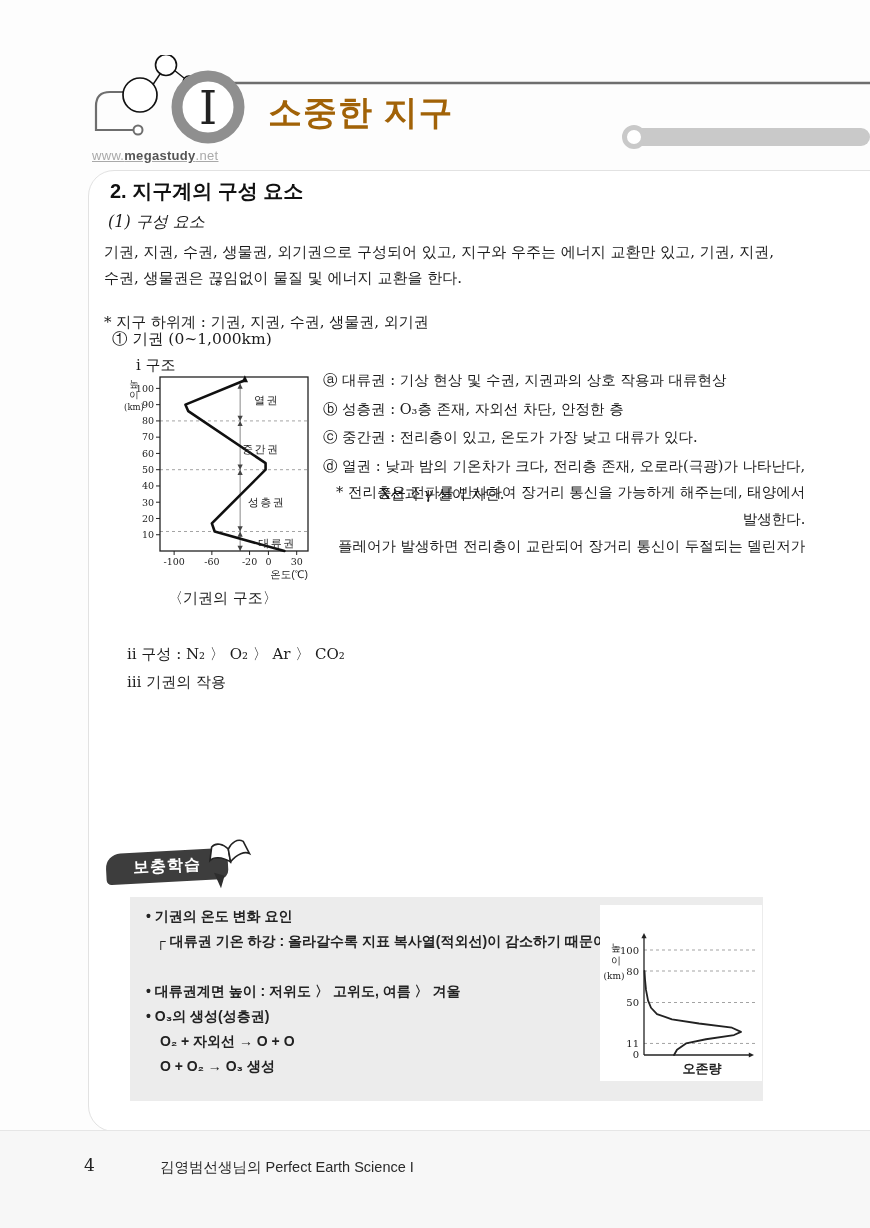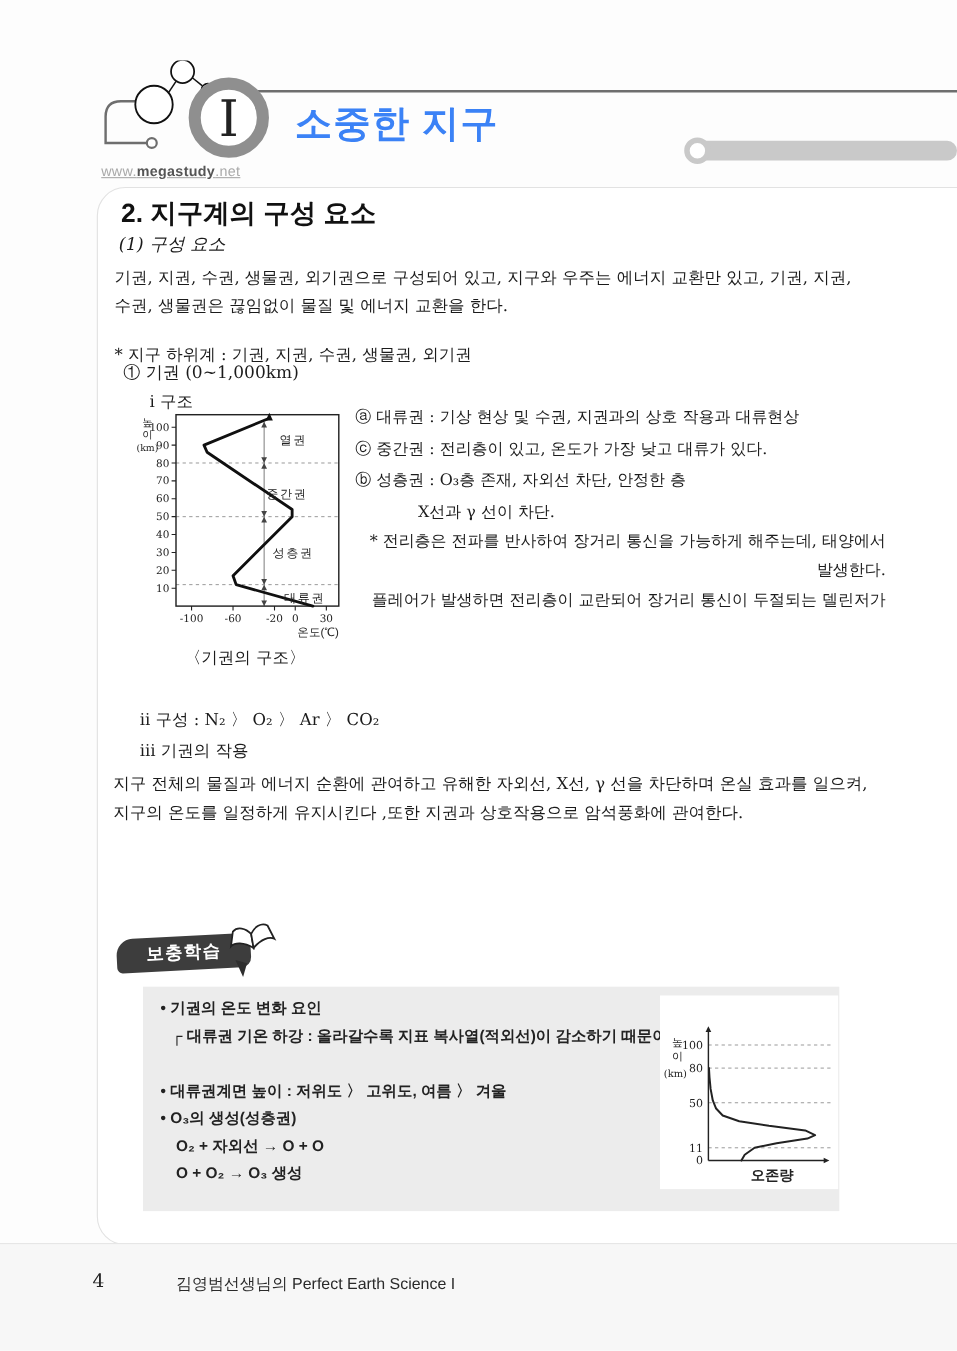--- a/index.html
+++ b/index.html
@@ -3,29 +3,29 @@
 <meta charset="utf-8">
 <style>
   html,body{margin:0;padding:0;}
   .page{position:relative;width:870px;height:1228px;background:#fdfdfd;overflow:hidden;
         font-family:"Liberation Sans",sans-serif;color:#1b1b1b;}
   .abs{position:absolute;}
   .serif{font-family:"DejaVu Serif","Liberation Serif",serif;}
   .sans{font-family:"Liberation Sans","DejaVu Sans",sans-serif;}
 
   
-  .unit-title{left:268px;top:90px;font-size:34px;font-weight:800;letter-spacing:1px;color:#3b82f6;}
+  .unit-title{left:268px;top:90px;font-size:34px;font-weight:800;letter-spacing:1px;color:#a16207;}
   .site-url{left:92px;top:148px;font-size:13px;color:#a9a9a9;letter-spacing:.3px;text-decoration:underline;}
   .site-url b{color:#555;}
 
   
   .content-box{left:88px;top:170px;width:820px;height:960px;background:#ffffff;
                border:1.5px solid #e2e2e2;border-radius:26px 0 0 26px;}
 
-  .h-sec{left:110px;top:178px;font-size:24px;font-weight:800;color:#111;}
+  .h-sec{left:110px;top:178px;font-size:20px;font-weight:800;color:#111;}
   .h-sub{left:108px;top:212px;font-size:16px;font-style:italic;}
   .para{left:104px;top:239px;width:682px;font-size:15px;line-height:26px;}
   .note{left:104px;top:293px;font-size:15px;margin-top:20px;}
   .h-item{left:112px;top:329px;font-size:15.5px;}
   .h-struct{left:136px;top:356px;font-size:15px;}
 
   .atmos-wrap{left:120px;top:371px;width:200px;height:212px;}
   .chart-caption{left:168px;top:589px;font-size:15px;}
 
   .layer-notes{left:323px;top:366px;font-size:14.5px;line-height:28.6px;white-space:nowrap;}
@@ -146,34 +146,34 @@
         <text x="14" y="16" text-anchor="middle" font-size="9.5">높</text>
         <text x="14" y="27" text-anchor="middle" font-size="9.5">이</text>
         <text x="14" y="39" text-anchor="middle" font-size="8.5" font-family="DejaVu Serif, serif">(km)</text>
         <text x="188" y="207" text-anchor="end" font-size="10.5">온도(℃)</text>
       </svg>
   </div>
   <div class="abs chart-caption serif">〈기권의 구조〉</div>
 
   <div class="abs layer-notes serif">
     <div>ⓐ 대류권 : 기상 현상 및 수권, 지권과의 상호 작용과 대류현상</div>
+    <div>ⓑ 성층권 : O₃층 존재, 자외선 차단, 안정한 층</div>
     <div>ⓒ 중간권 : 전리층이 있고, 온도가 가장 낮고 대류가 있다.</div>
-    <div>ⓑ 성층권 : O₃층 존재, 자외선 차단, 안정한 층</div>
+    <div>ⓓ 열권 : 낮과 밤의 기온차가 크다, 전리층 존재, 오로라(극광)가 나타난다,</div>
     <div class="note-cont">X선과 γ 선이 차단.</div>
   </div>
 
   <div class="abs ion-note serif">
     <div>* 전리층은 전파를 반사하여 장거리 통신을 가능하게 해주는데, 태양에서</div>
     <div class="ion-cont">발생한다.</div>
     <div class="ion-cont">플레어가 발생하면 전리층이 교란되어 장거리 통신이 두절되는 델린저가</div>
   </div>
 
   <div class="abs comp-line serif">ⅱ 구성 : N₂ 〉 O₂ 〉 Ar 〉 CO₂</div>
   <div class="abs role-label serif">ⅲ 기권의 작용</div>
-  <div class="abs role-para serif">지구 전체의 물질과 에너지 순환에 관여하고 유해한 자외선, X선, γ 선을 차단하며 온실 효과를 일으켜, 지구의 온도를 일정하게 유지시킨다 ,또한 지권과 상호작용으로  암석풍화에 관여한다.</div>
 
   <div class="abs badge">
     <span>보충학습</span>
   </div>
   <div class="abs badge-fold"></div>
   <svg class="abs book" width="46" height="30" viewBox="0 0 46 30">
     <g transform="rotate(-10 23 15)">
       <path d="M23 24 C15 17 7 16 3 19 L7 6 C12 2 19 5 23 11 Z" fill="#fff" stroke="#222" stroke-width="1.6"></path>
       <path d="M23 24 C31 17 39 16 43 19 L39 6 C34 2 27 5 23 11 Z" fill="#fff" stroke="#222" stroke-width="1.6"></path>
     </g>

